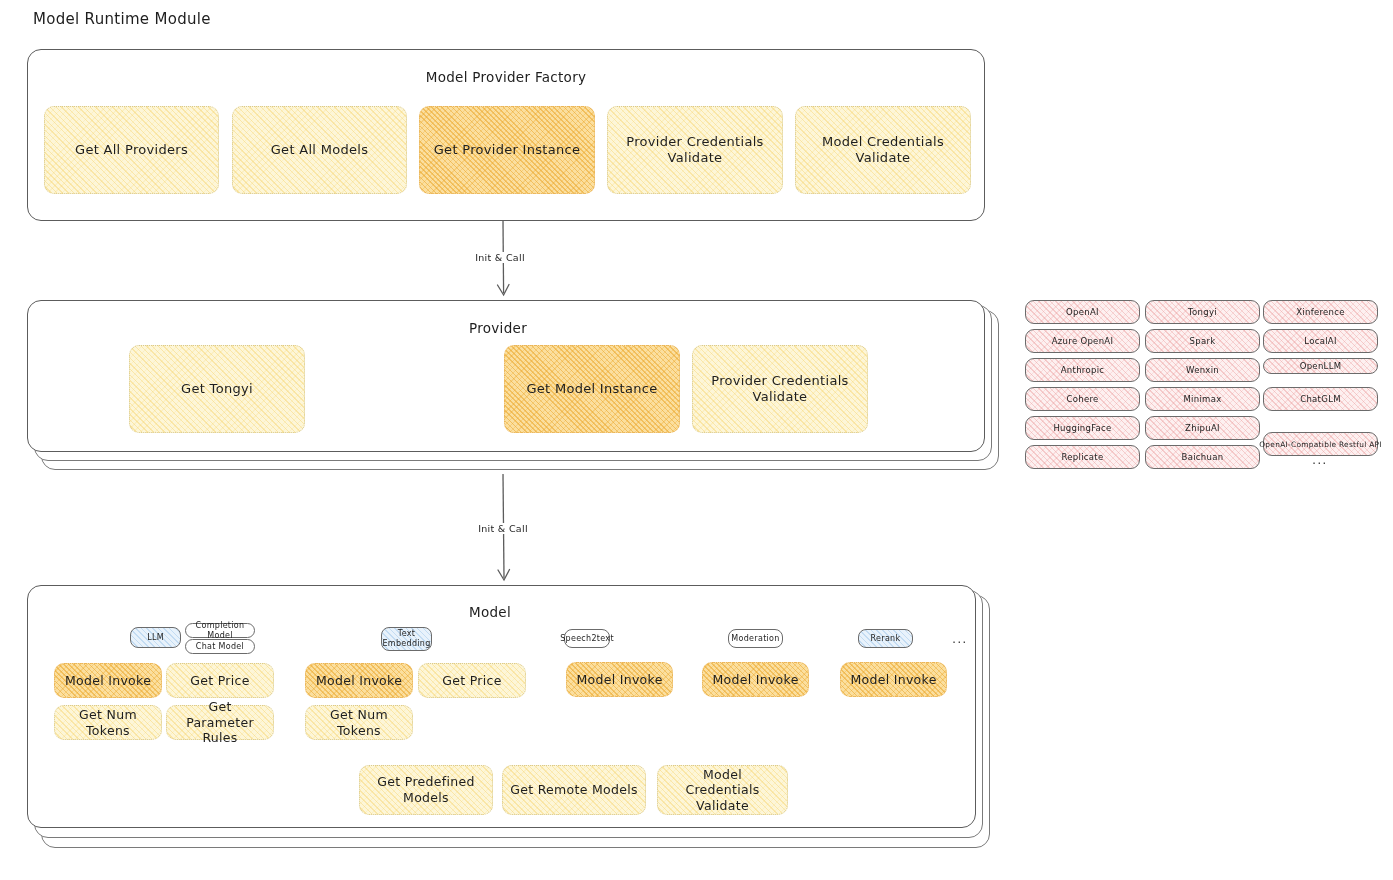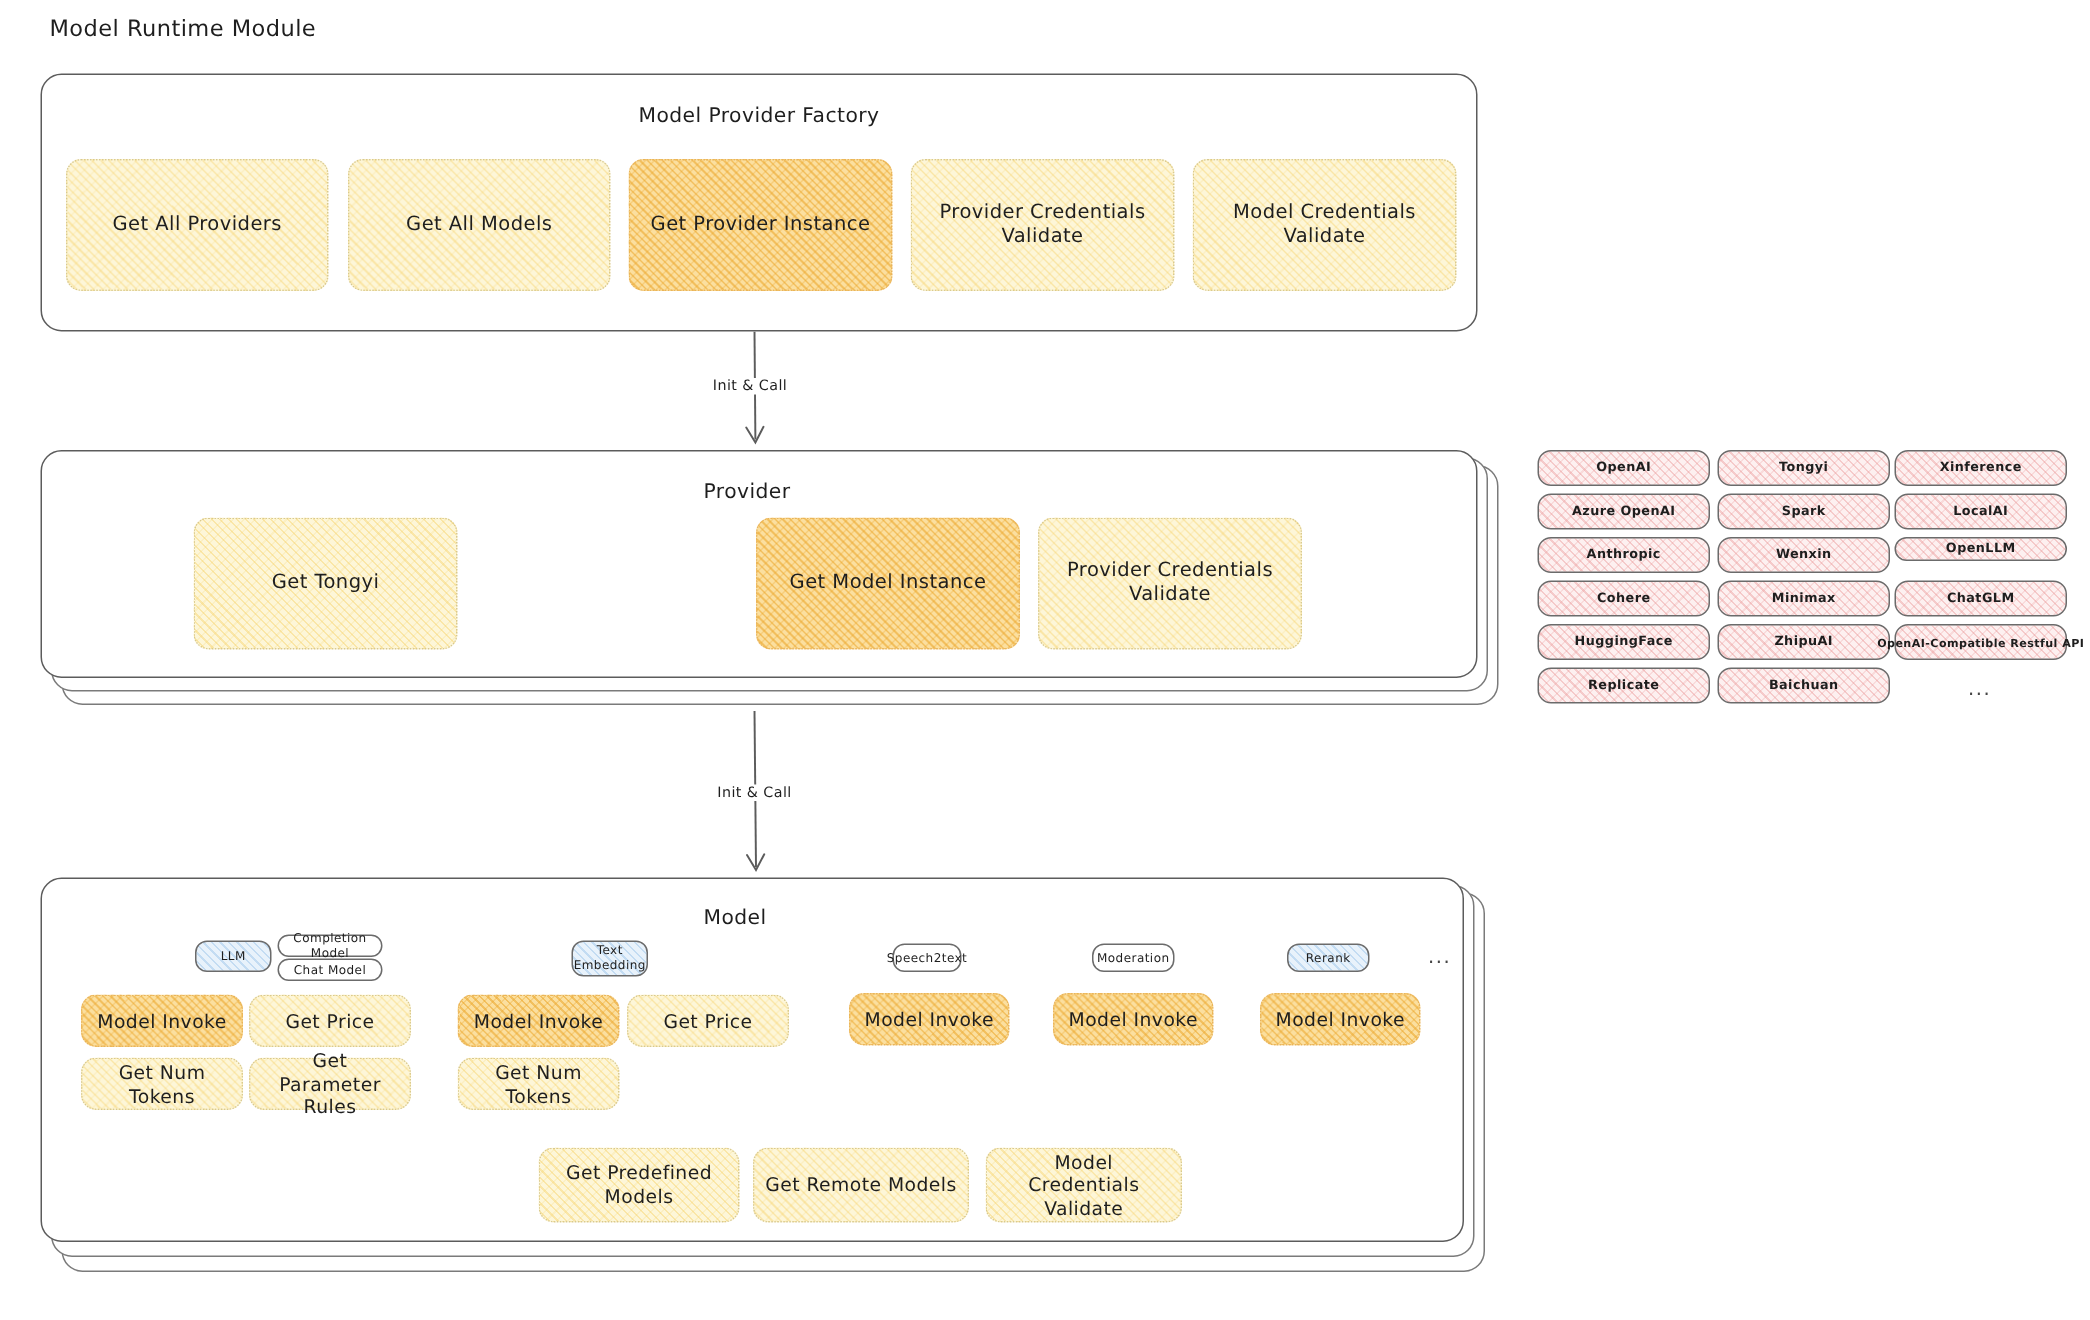--- a/index.html
+++ b/index.html
@@ -89,21 +89,20 @@
       repeating-linear-gradient(45deg, rgba(233,146,146,.40) 0 1px, rgba(0,0,0,0) 1px 4px),
       repeating-linear-gradient(-45deg, rgba(233,146,146,.22) 0 1px, rgba(0,0,0,0) 1px 5px);
     display: flex;
     align-items: center;
     justify-content: center;
     font-size: 8.5px;
     color: #1e1e1e;
     text-align: center;
     white-space: nowrap;
     padding: 0 3px;
-    font-weight: bold;
   }
 
   
   .badge {
     position: absolute;
     border-radius: 8px;
     display: flex;
     align-items: center;
     justify-content: center;
     text-align: center;
@@ -194,21 +193,21 @@
   <div class="chip-pink hand" style="left:1145px; top:329px; width:115px; height:24px;">Spark</div>
   <div class="chip-pink hand" style="left:1145px; top:358px; width:115px; height:24px;">Wenxin</div>
   <div class="chip-pink hand" style="left:1145px; top:387px; width:115px; height:24px;text-align:right;">Minimax</div>
   <div class="chip-pink hand" style="left:1145px; top:416px; width:115px; height:24px;">ZhipuAI</div>
   <div class="chip-pink hand" style="left:1145px; top:445px; width:115px; height:24px;">Baichuan</div>
 
   <div class="chip-pink hand" style="left:1263px; top:300px; width:115px; height:24px;">Xinference</div>
   <div class="chip-pink hand" style="left:1263px; top:329px; width:115px; height:24px;">LocalAI</div>
   <div class="chip-pink hand" style="left:1263px; top:358px; width:115px; height:16px;">OpenLLM</div>
   <div class="chip-pink hand" style="left:1263px; top:387px; width:115px; height:24px;">ChatGLM</div>
-  <div class="chip-pink hand" style="left:1263px; top:416px; width:115px; height:24px; font-size:7.4px;">OpenAI-Compatible Restful API</div>
+  <div class="chip-pink hand" style="left:1263px; top:432px; width:115px; height:24px; font-size:7.4px;">OpenAI-Compatible Restful API</div>
   <div class="ellipsis hand" style="left:1312px; top:452px;">...</div>
 
   <div class="arrow-wrap" style="left:485px; top:474px; width:40px; height:112px;">
     <svg width="40" height="112" viewBox="0 0 40 112">
       <path d="M18 0 L19 104" stroke="#5c5c5c" stroke-width="1.3" fill="none"></path>
       <path d="M13 96 L19 106 L24.5 95.5" stroke="#5c5c5c" stroke-width="1.3" fill="none" stroke-linecap="round"></path>
     </svg>
   </div>
   <div class="arrow-label hand" style="left:503px; top:523px;">Init &amp; Call</div>
 
@@ -225,21 +224,21 @@
   <div class="box box-yellow hand" style="left:166px; top:663px; width:108px; height:35px; font-size:12.5px;">Get Price</div>
   <div class="box box-yellow hand" style="left:54px; top:705px; width:108px; height:35px; font-size:12.5px;">Get Num Tokens</div>
   <div class="box box-yellow hand" style="left:166px; top:705px; width:108px; height:35px; font-size:12.5px;">Get Parameter Rules</div>
 
   <div class="badge badge-blue hand" style="left:381px; top:627px; width:51px; height:24px;">Text Embedding</div>
 
   <div class="box box-orange hand" style="left:305px; top:663px; width:108px; height:35px; font-size:12.5px;">Model Invoke</div>
   <div class="box box-yellow hand" style="left:418px; top:663px; width:108px; height:35px; font-size:12.5px;">Get Price</div>
   <div class="box box-yellow hand" style="left:305px; top:705px; width:108px; height:35px; font-size:12.5px;">Get Num Tokens</div>
 
-  <div class="badge badge-plain hand" style="left:595px; top:629px; width:46px; height:19px;text-align:right;">Speech2text</div>
+  <div class="badge badge-plain hand" style="left:564px; top:629px; width:46px; height:19px;text-align:right;">Speech2text</div>
   <div class="box box-orange hand" style="left:566px; top:662px; width:107px; height:35px; font-size:12.5px;">Model Invoke</div>
 
   <div class="badge badge-plain hand" style="left:728px; top:629px; width:55px; height:19px;">Moderation</div>
   <div class="box box-orange hand" style="left:702px; top:662px; width:107px; height:35px; font-size:12.5px;">Model Invoke</div>
 
   <div class="badge badge-blue hand" style="left:858px; top:629px; width:55px; height:19px;">Rerank</div>
   <div class="box box-orange hand" style="left:840px; top:662px; width:107px; height:35px; font-size:12.5px;">Model Invoke</div>
 
   <div class="ellipsis hand" style="left:952px; top:631px;">...</div>
 

